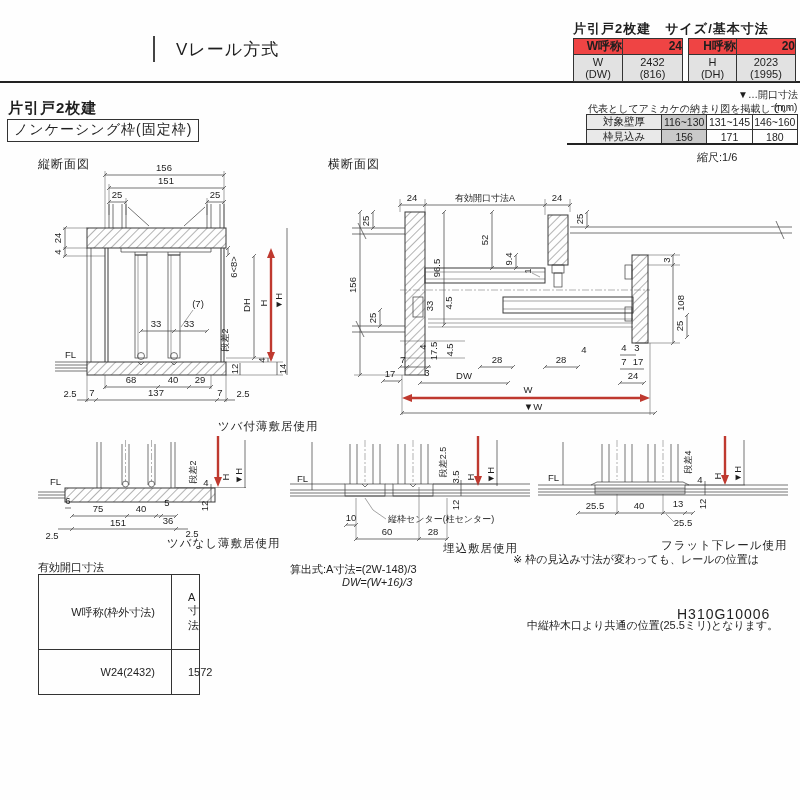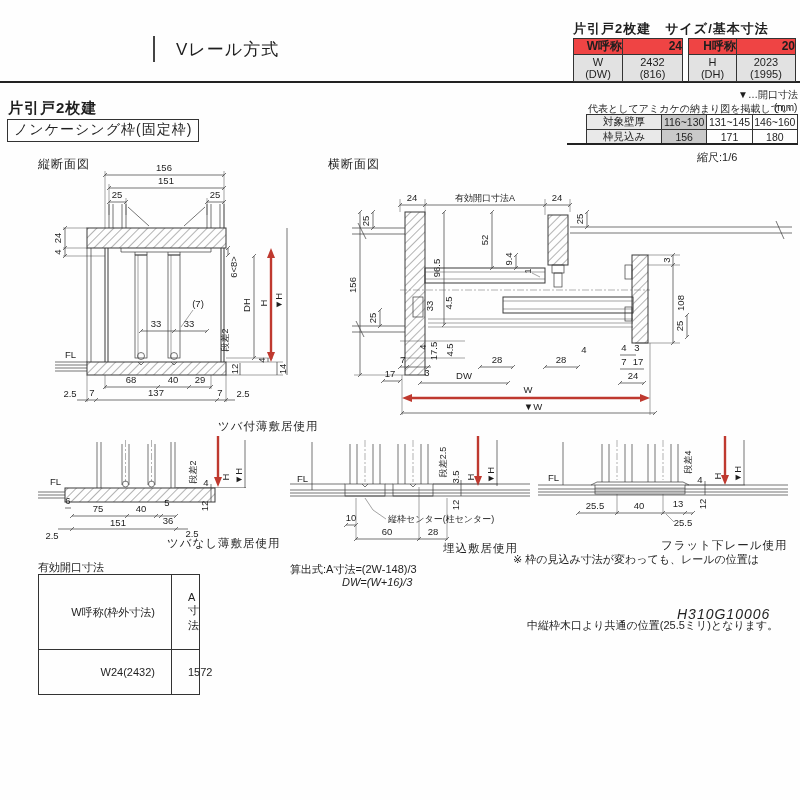--- a/index.html
+++ b/index.html
@@ -559,15 +559,15 @@
     </tr>
   </tbody>
     </table>
 
   <div class="abs small" style="left:290px;top:562px;">算出式:A寸法=(2W-148)/3</div>
   <div class="abs small" style="left:342px;top:576px;font-style:italic;">DW=(W+16)/3</div>
 
   <div class="abs small" style="left:513px;top:552px;">※ 枠の見込み寸法が変わっても、レールの位置は</div>
   <div class="abs small" style="left:527px;top:580px;margin-top:38px;">中縦枠木口より共通の位置(25.5ミリ)となります。</div>
 
-  <div class="abs docnum" style="left:677px;top:606px;font-style:italic;">H310G10006</div>
+  <div class="abs docnum" style="left:677px;top:606px;">H310G10006</div>
 
 </div>
 
 </body></html>

